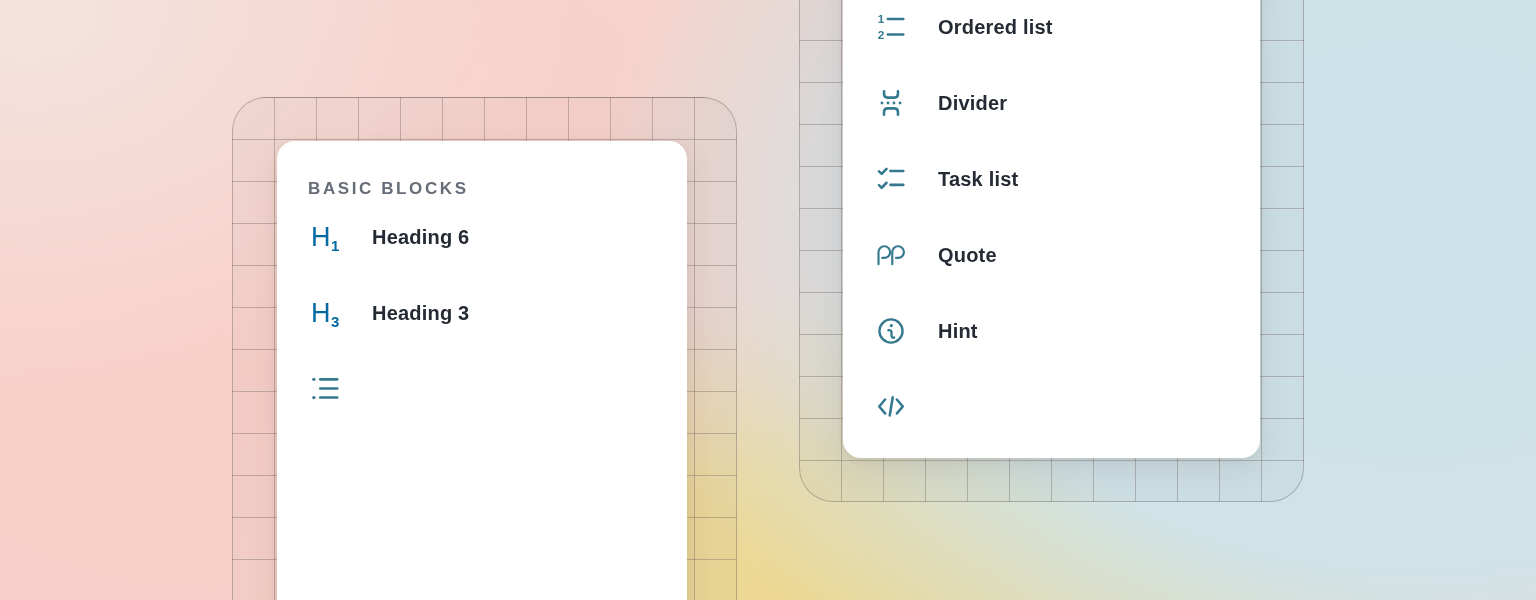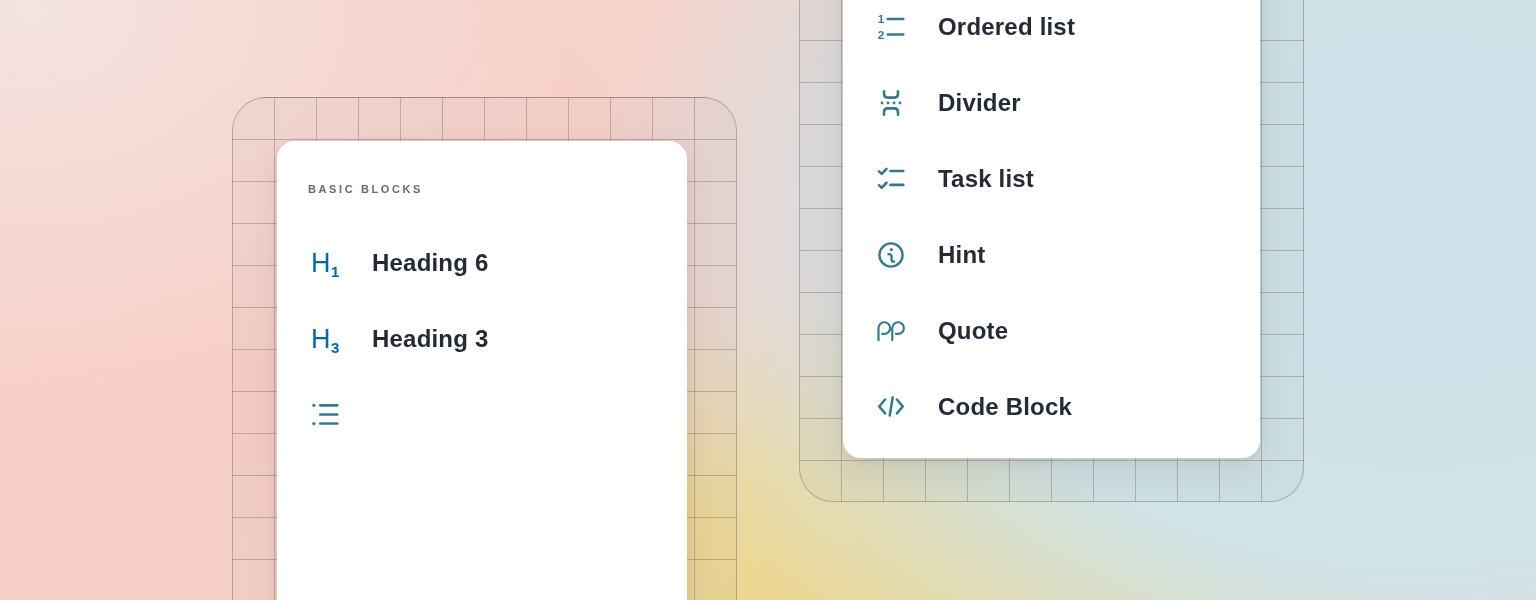--- a/index.html
+++ b/index.html
@@ -33,22 +33,21 @@
     position:absolute;
     background:#ffffff;
     border-radius:18px;
     box-shadow:0 12px 30px rgba(90,62,58,0.10), 0 2px 8px rgba(90,62,58,0.06);
   }
   .card-left  { left:277px; top:141px; width:410px; height:500px; padding-top:38px; }
   .card-right { left:843px; top:-44px; width:417px; height:502px; padding-top:33px; }
 
   .section-label {
     margin-left:31px;
-    margin-bottom:26px;
-    font-size:11px;
+    font-size:17px;
     font-weight:700;
     letter-spacing:2.6px;
     line-height:20px;
     color:#666d78;
   }
 
   .block-item {
     display:flex;
     align-items:center;
     height:76px;
@@ -56,21 +55,21 @@
     cursor:pointer;
   }
   .block-item .icon {
     width:30px; height:30px;
     flex:none;
     display:flex; align-items:center; justify-content:center;
     color:#35798f;
   }
   .block-item .label {
     margin-left:32px;
-    font-size:24px;
+    font-size:20px;
     font-weight:700;
     letter-spacing:0.2px;
     color:#252b34;
     white-space:nowrap;
   }
 
   
   .hglyph { font-size:27px; font-weight:500; color:#0369a1; line-height:1; letter-spacing:-0.5px; }
   .hglyph .hsub { font-size:15px; font-weight:700; position:relative; top:5px; margin-left:1px; }
 </style>
@@ -135,39 +134,38 @@
       <div class="block-item">
         <span class="icon">
           <svg width="30" height="30" viewBox="0 0 28 28" fill="none" stroke="currentColor" stroke-width="2.4" stroke-linecap="round" stroke-linejoin="round">
             <path d="M2.8 6.8l2.5 2.5 4.5-4.8M2.8 19.8l2.5 2.5 4.5-4.8M13.5 6.5h12M13.5 19.5h12"></path>
           </svg>
         </span>
         <span class="label">Task list</span>
       </div>
       <div class="block-item">
         <span class="icon">
+          <svg width="30" height="30" viewBox="0 0 36 28" fill="none" stroke="currentColor" stroke-width="2.4" stroke-linecap="round" stroke-linejoin="round">
+            <path d="M3 25V10.5a7 7 0 0 1 14 0 7 7 0 0 1-7 7H7.5" stroke-width="2.6"></path>
+            <path d="M19.5 25V10.5a7 7 0 0 1 14 0 7 7 0 0 1-7 7H24" stroke-width="2.6"></path>
+          </svg>
+        </span>
+        <span class="label">Quote</span>
+      </div>
+      <div class="block-item">
+        <span class="icon">
           <svg width="30" height="30" viewBox="0 0 28 28" fill="none" stroke="currentColor" stroke-width="2.4" stroke-linecap="round" stroke-linejoin="round">
             <circle cx="14" cy="14" r="10.8" stroke-width="2.2"></circle>
             <circle cx="14.3" cy="8.9" r="1.5" fill="currentColor" stroke="none"></circle>
             <path d="M11.6 13.3c2-.4 2.9.5 2.9 2.2v2.7c0 1.6.9 2.1 2.4 1.9" stroke-width="2.2"></path>
           </svg>
         </span>
         <span class="label">Hint</span>
       </div>
       <div class="block-item">
         <span class="icon">
-          <svg width="30" height="30" viewBox="0 0 36 28" fill="none" stroke="currentColor" stroke-width="2.4" stroke-linecap="round" stroke-linejoin="round">
-            <path d="M3 25V10.5a7 7 0 0 1 14 0 7 7 0 0 1-7 7H7.5" stroke-width="2.6"></path>
-            <path d="M19.5 25V10.5a7 7 0 0 1 14 0 7 7 0 0 1-7 7H24" stroke-width="2.6"></path>
-          </svg>
-        </span>
-        <span class="label">Quote</span>
-      </div>
-      <div class="block-item">
-        <span class="icon">
           <svg width="30" height="30" viewBox="0 0 28 28" fill="none" stroke="currentColor" stroke-width="2.4" stroke-linecap="round" stroke-linejoin="round">
             <path d="M8.5 7 3 13.5 8.5 20M19.5 7 25 13.5 19.5 20M15.6 5l-2.8 17"></path>
           </svg>
         </span>
-        <span class="label">Code Block</span>
       </div>
     </div>
 </div>
 
 </body></html>

